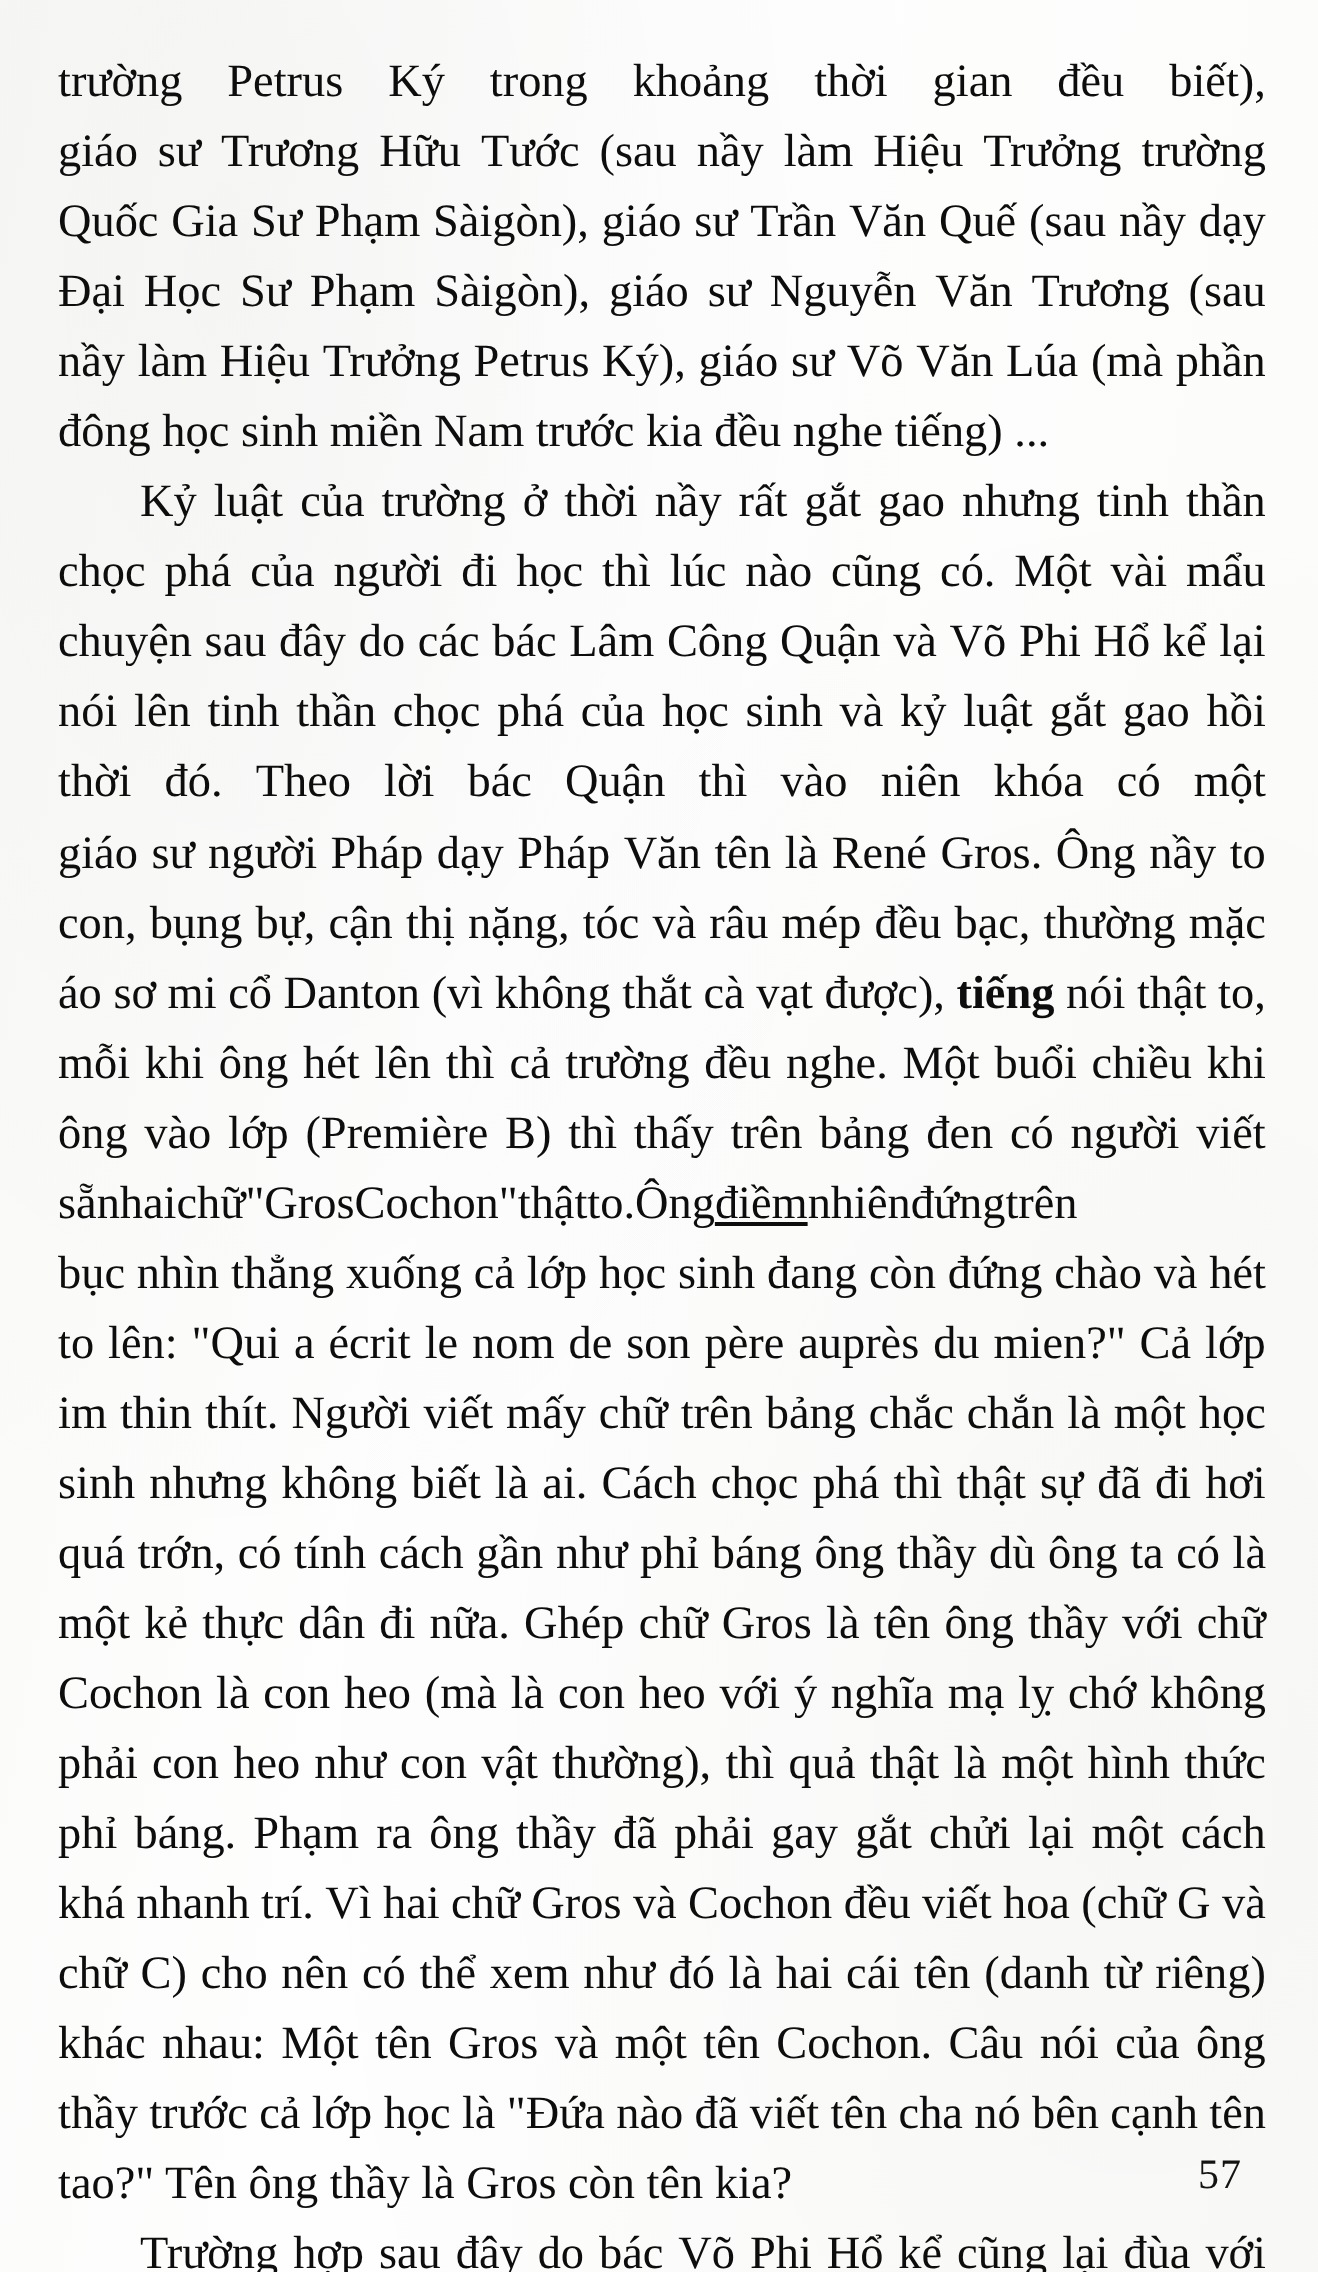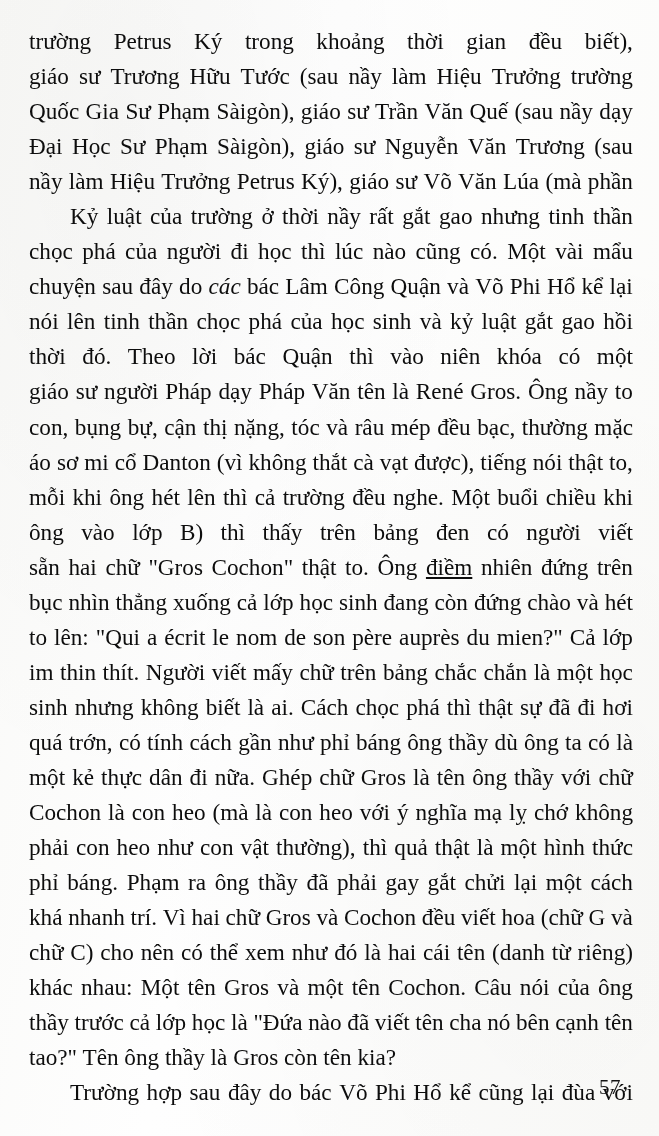--- a/index.html
+++ b/index.html
@@ -143,20 +143,23 @@
             <span style="display: inline-block;">Petrus</span>
             <span style="display: inline-block;">Ký),</span>
             <span style="display: inline-block;">giáo</span>
             <span style="display: inline-block;">sư</span>
             <span style="display: inline-block;">Võ</span>
             <span style="display: inline-block;">Văn</span>
             <span style="display: inline-block;">Lúa</span>
             <span style="display: inline-block;">(mà</span>
             <span style="display: inline-block;">phần</span>
           </span>
+      </div>
+      <div class="jline last">
+        <span>đông học sinh miền Nam trước kia đều nghe tiếng) ...</span>
       </div>
     </div>
 
     <div>
       <div class="jline" style="width: 604px;">
         <span class="para-indent"></span>
         <span style="display: flex; flex: 1 1 0%; justify-content: space-between; white-space: nowrap;">
             <span style="display: inline-block;">Kỷ</span>
             <span style="display: inline-block;">luật</span>
             <span style="display: inline-block;">của</span>
@@ -189,21 +192,21 @@
             <span style="display: inline-block;">vài</span>
             <span style="display: inline-block;">mẩu</span>
           </span>
       </div>
       <div class="jline" style="width: 604px;">
         <span style="display: flex; flex: 1 1 0%; justify-content: space-between; white-space: nowrap;">
             <span style="display: inline-block;">chuyện</span>
             <span style="display: inline-block;">sau</span>
             <span style="display: inline-block;">đây</span>
             <span style="display: inline-block;">do</span>
-            <span style="display: inline-block; font-style: italic;">các</span>
+            <span style="display: inline-block;">các</span>
             <span style="display: inline-block;">bác</span>
             <span style="display: inline-block;">Lâm</span>
             <span style="display: inline-block;">Công</span>
             <span style="display: inline-block;">Quận</span>
             <span style="display: inline-block;">và</span>
             <span style="display: inline-block;">Võ</span>
             <span style="display: inline-block;">Phi</span>
             <span style="display: inline-block;">Hổ</span>
             <span style="display: inline-block;">kể</span>
             <span style="display: inline-block;">lại</span>
@@ -286,21 +289,21 @@
             <span style="display: inline-block;">sơ</span>
             <span style="display: inline-block;">mi</span>
             <span style="display: inline-block;">cổ</span>
             <span style="display: inline-block;">Danton</span>
             <span style="display: inline-block;">(vì</span>
             <span style="display: inline-block;">không</span>
             <span style="display: inline-block;">thắt</span>
             <span style="display: inline-block;">cà</span>
             <span style="display: inline-block;">vạt</span>
             <span style="display: inline-block;">được),</span>
-            <span style="display: inline-block;">tiếng</span>
+            <span style="display: inline-block; font-weight: bold;">tiếng</span>
             <span style="display: inline-block;">nói</span>
             <span style="display: inline-block;">thật</span>
             <span style="display: inline-block;">to,</span>
           </span>
       </div>
       <div class="jline" style="width: 604px;">
         <span style="display: flex; flex: 1 1 0%; justify-content: space-between; white-space: nowrap;">
             <span style="display: inline-block;">mỗi</span>
             <span style="display: inline-block;">khi</span>
             <span style="display: inline-block;">ông</span>
@@ -315,33 +318,34 @@
             <span style="display: inline-block;">buổi</span>
             <span style="display: inline-block;">chiều</span>
             <span style="display: inline-block;">khi</span>
           </span>
       </div>
       <div class="jline" style="width: 604px;">
         <span style="display: flex; flex: 1 1 0%; justify-content: space-between; white-space: nowrap;">
             <span style="display: inline-block;">ông</span>
             <span style="display: inline-block;">vào</span>
             <span style="display: inline-block;">lớp</span>
+            <span style="display: inline-block;">(Première</span>
             <span style="display: inline-block;">B)</span>
             <span style="display: inline-block;">thì</span>
             <span style="display: inline-block;">thấy</span>
             <span style="display: inline-block;">trên</span>
             <span style="display: inline-block;">bảng</span>
             <span style="display: inline-block;">đen</span>
             <span style="display: inline-block;">có</span>
             <span style="display: inline-block;">người</span>
             <span style="display: inline-block;">viết</span>
           </span>
       </div>
       <div class="jline" style="width: 604px;">
-        <span style="display: flex; flex: 1 1 0%; justify-content: space-between; white-space: nowrap;">
+        <span style="display: flex; flex: 1 1 0%; white-space: nowrap;">
             <span style="display: inline-block;">sẵn</span>
             <span style="display: inline-block;">hai</span>
             <span style="display: inline-block;">chữ</span>
             <span style="display: inline-block;">"Gros</span>
             <span style="display: inline-block;">Cochon"</span>
             <span style="display: inline-block;">thật</span>
             <span style="display: inline-block;">to.</span>
             <span style="display: inline-block;">Ông</span>
             <span style="display: inline-block; text-decoration: underline;">điềm</span>
             <span style="display: inline-block;">nhiên</span>

